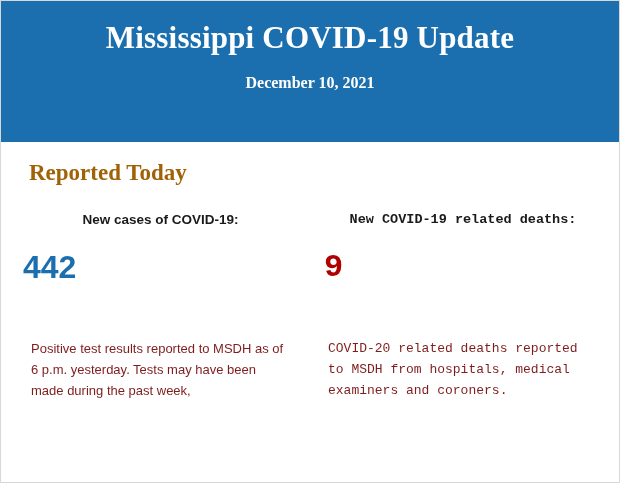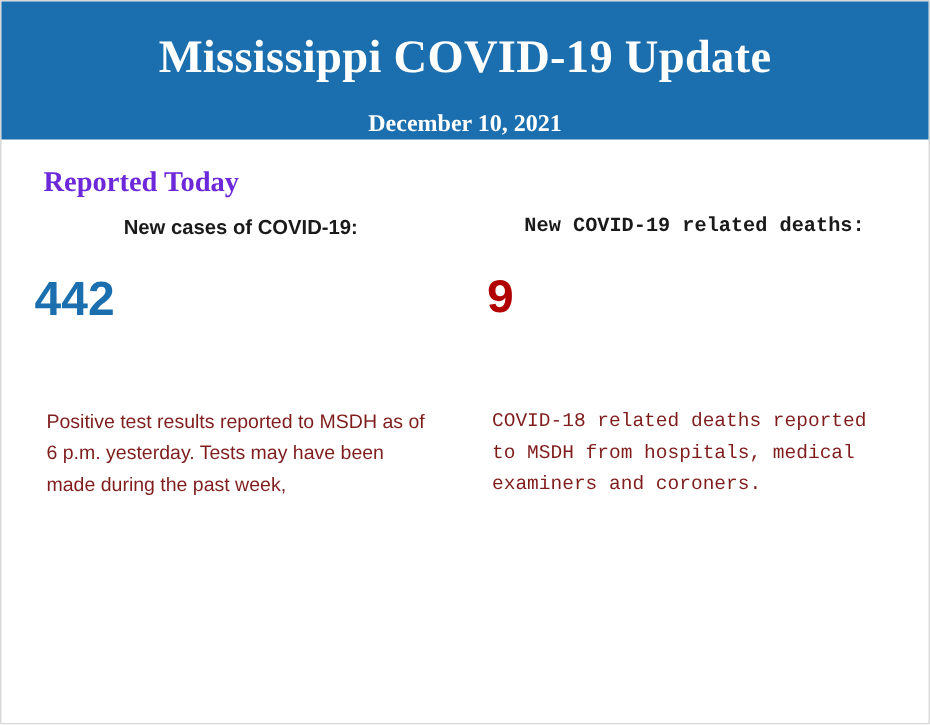--- a/index.html
+++ b/index.html
@@ -17,21 +17,21 @@
     position: relative;
     width: 620px;
     height: 483px;
     box-sizing: border-box;
     border: 1px solid #d8d8d8;
     background: #ffffff;
   }
   .header {
     background: #1b6fae;
     width: 100%;
-    height: 92px;
+    height: 141px;
     box-sizing: border-box;
     padding-top: 18px;
     text-align: center;
   }
   .header-title {
     font-family: "Liberation Serif", serif;
     color: #ffffff;
     font-size: 31px;
     font-weight: bold;
     line-height: 1.2;
@@ -42,27 +42,28 @@
     color: #ffffff;
     font-size: 16px;
     font-weight: bold;
     margin-top: 18px;
   }
   .body-area {
     padding: 0 0 0 0;
   }
   .section-title {
     font-family: "Liberation Serif", serif;
-    font-size: 19px;
+    font-size: 23px;
     font-weight: bold;
-    color: #6d28d9;
-    margin: 18px 0 11px 28px;
+    color: #a16207;
+    margin: 18px 0 0 28px;
   }
   .stats-row {
     display: flex;
+    margin-top: 26px;
   }
   .stat-col {
     box-sizing: border-box;
   }
   .stat-col.left {
     width: 310px;
     padding-left: 22px;
     padding-right: 12px;
   }
   .stat-col.right {
@@ -121,19 +122,19 @@
 
       <div class="stat-col left">
         <div class="stat-label">New cases of COVID-19:</div>
         <div class="stat-value cases">442</div>
         <div class="stat-desc">Positive test results reported to MSDH as of 6 p.m. yesterday. Tests may have been made during the past week,</div>
       </div>
 
       <div class="stat-col right">
         <div class="stat-label">New COVID-19 related deaths:</div>
         <div class="stat-value deaths">9</div>
-        <div class="stat-desc">COVID-18 related deaths reported to MSDH from hospitals, medical examiners and coroners.</div>
+        <div class="stat-desc">COVID-20 related deaths reported to MSDH from hospitals, medical examiners and coroners.</div>
       </div>
 
     </div>
   </div>
 
 </div>
 
 </body></html>

